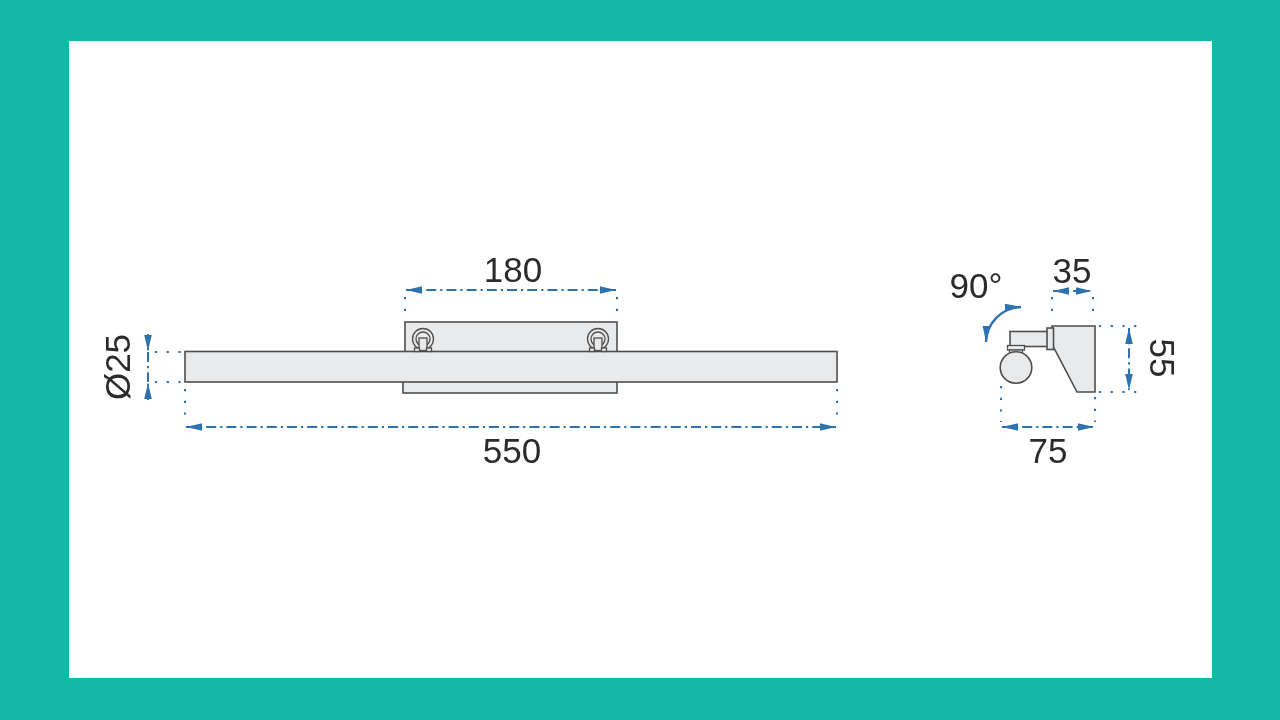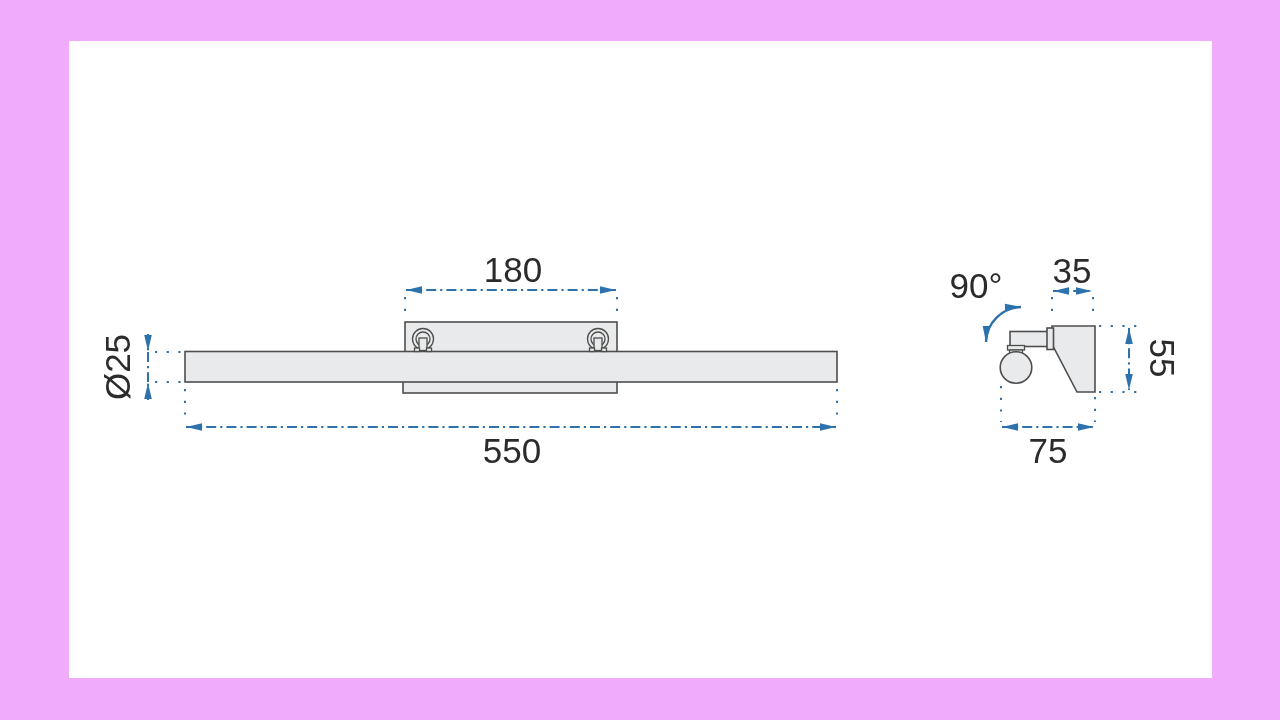--- a/index.html
+++ b/index.html
@@ -7,21 +7,21 @@
     padding: 0;
     width: 1280px;
     height: 720px;
     background: #000000;
     overflow: hidden;
   }
   .stage {
     position: relative;
     width: 1280px;
     height: 720px;
-    background: #f0abfc;
+    background: #14b8a6;
   }
   svg { display: block; }
 
   .shape { fill: #e9eaeb; stroke: #4e4e4e; stroke-width: 1.6; }
   .thin  { stroke-width: 1.3; }
   .dim   { stroke: #2d72ad; stroke-width: 2; fill: none; stroke-dasharray: 10 4 2.2 4; }
   .ext   { stroke: #2d72ad; stroke-width: 2; fill: none; stroke-dasharray: 2.2 9.5; }
   .arc   { stroke: #2d72ad; stroke-width: 2.4; fill: none; }
   .lbl   {
     font-family: "Liberation Sans", sans-serif;

